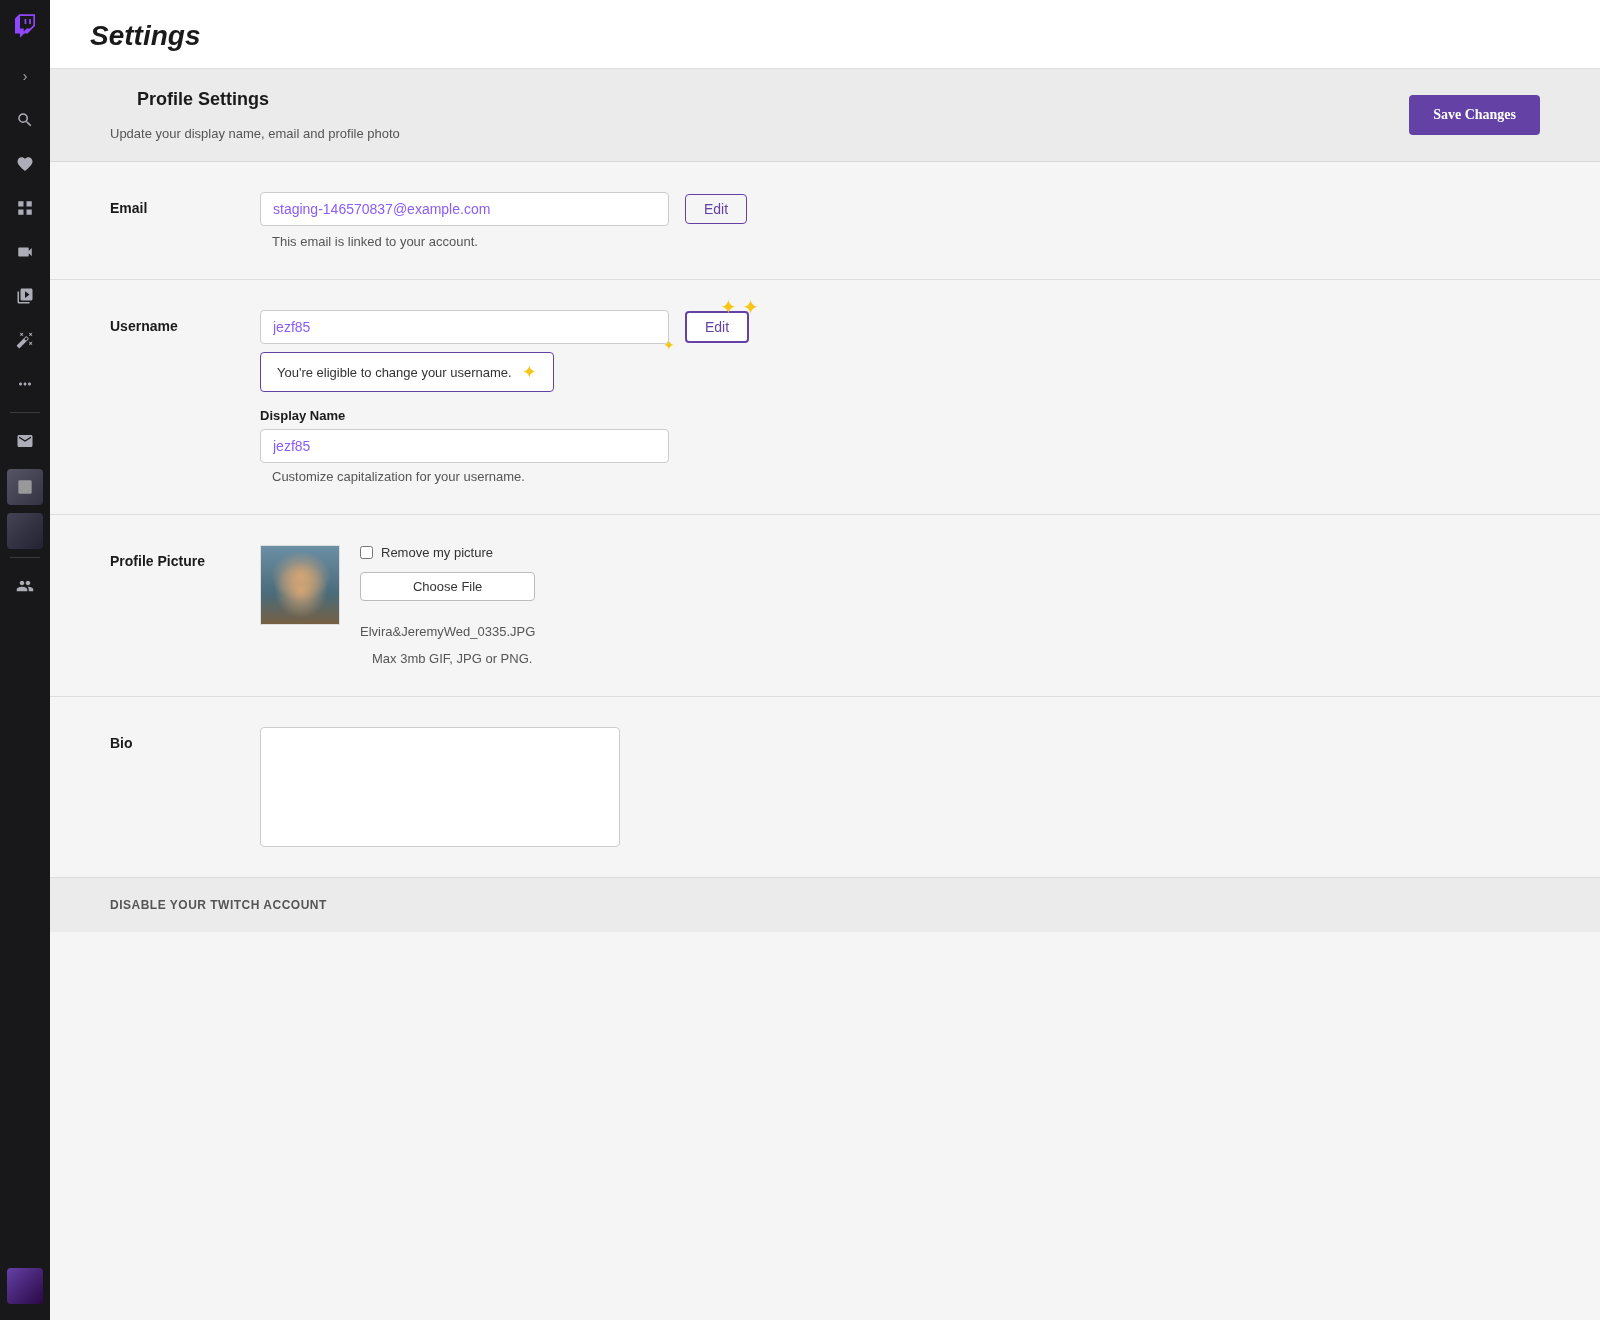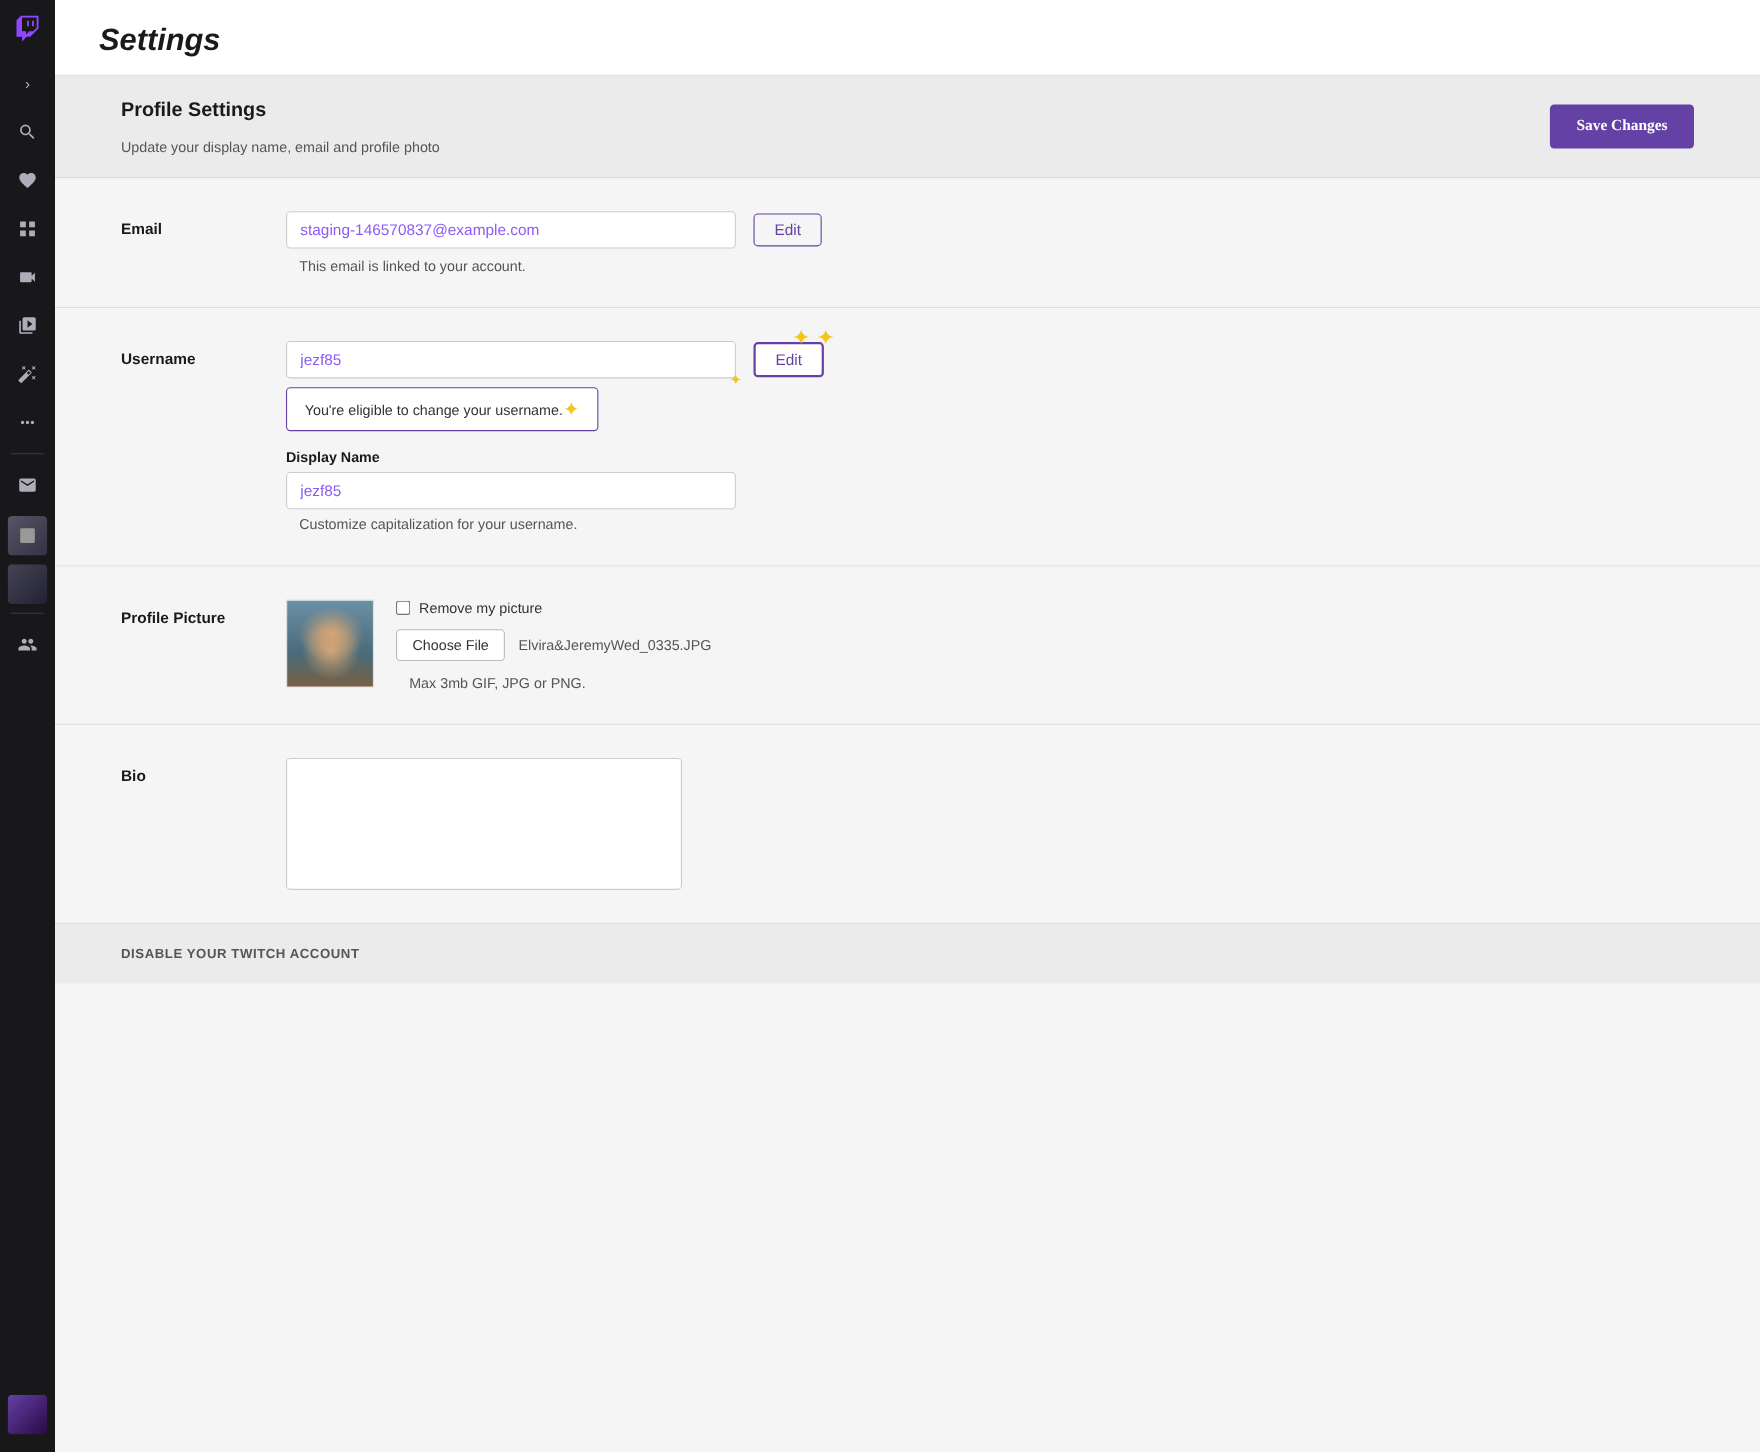--- a/index.html
+++ b/index.html
@@ -96,21 +96,21 @@
 
     
     .section-header {
       background: #ebebeb;
       padding: 20px 60px;
       display: flex;
       align-items: center;
       justify-content: space-between;
       border-bottom: 1px solid #d9d9d9;
     }
-    .section-title { font-size: 18px; font-weight: 600; color: #1a1a1a; }
+    .section-title { font-size: 18px; font-weight: 600; color: #1a1a1a; margin-left: 27px; }
     .section-subtitle { font-size: 13px; color: #555; margin-top: 16px; }
 
     .save-btn {
       background: #6441a5;
       color: #fff;
       border: none;
       padding: 12px 24px;
       border-radius: 4px;
       font-size: 14px;
       font-weight: 600;
@@ -176,21 +176,21 @@
     }
     .eligibility-box {
       border: 1px solid #6441a5;
       background: #fff;
       padding: 8px 16px;
       border-radius: 4px;
       font-size: 13px;
       color: #333;
       display: inline-flex;
       align-items: center;
-      gap: 0;
+      gap: 10px;
       width: fit-content;
     }
     .sparkle {
       color: #f5c518;
       font-size: 18px;
     }
 
     
     .sub-label {
       font-size: 13px;
@@ -220,22 +220,22 @@
     }
     .checkbox-row {
       display: flex;
       align-items: center;
       gap: 8px;
       font-size: 13px;
       color: #333;
     }
     .file-row {
       display: flex;
-      align-items: center;
-      gap: 12px;
+      gap: 23px;
+      flex-direction: column;
     }
     .choose-file-btn {
       background: #fff;
       border: 1px solid #bbb;
       padding: 6px 14px;
       border-radius: 4px;
       font-size: 13px;
       cursor: pointer;
       color: #333;
     }

